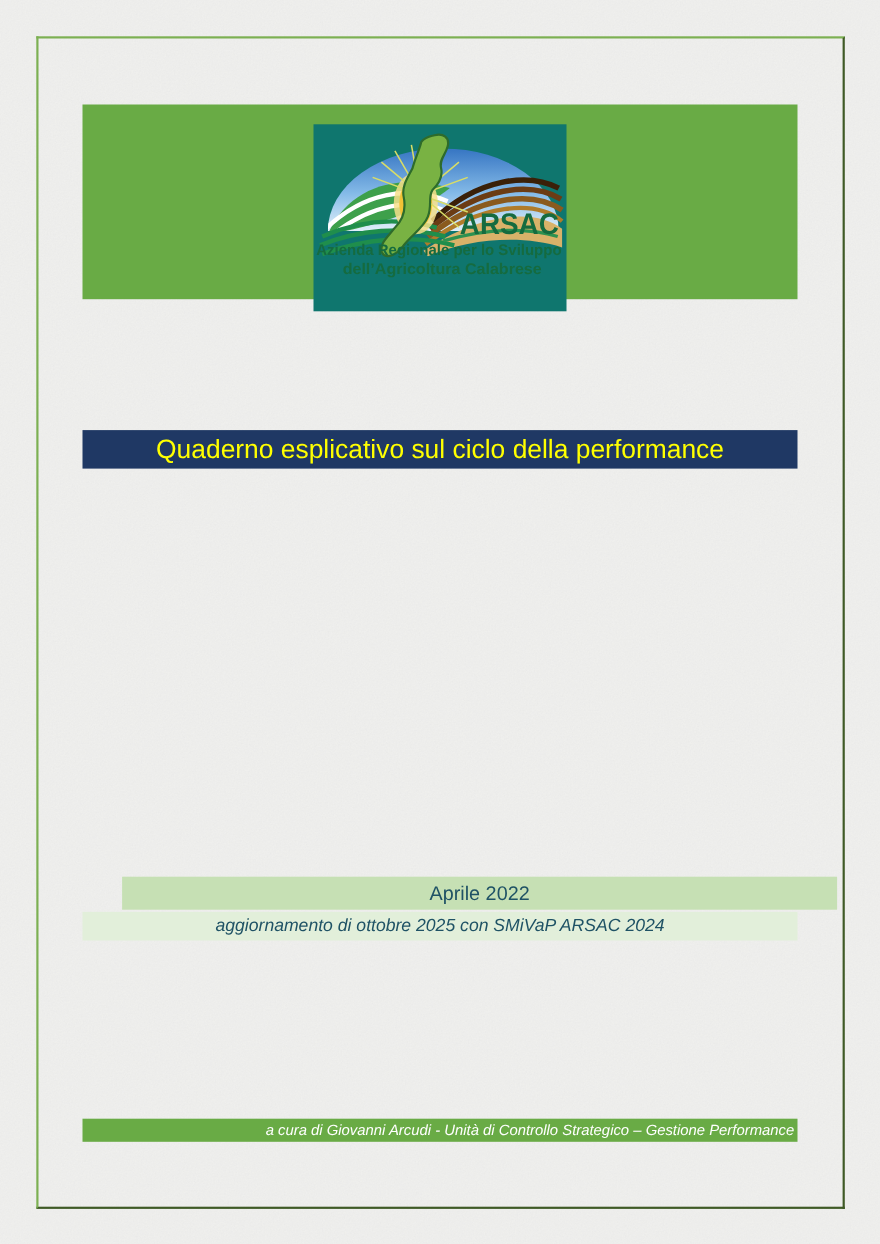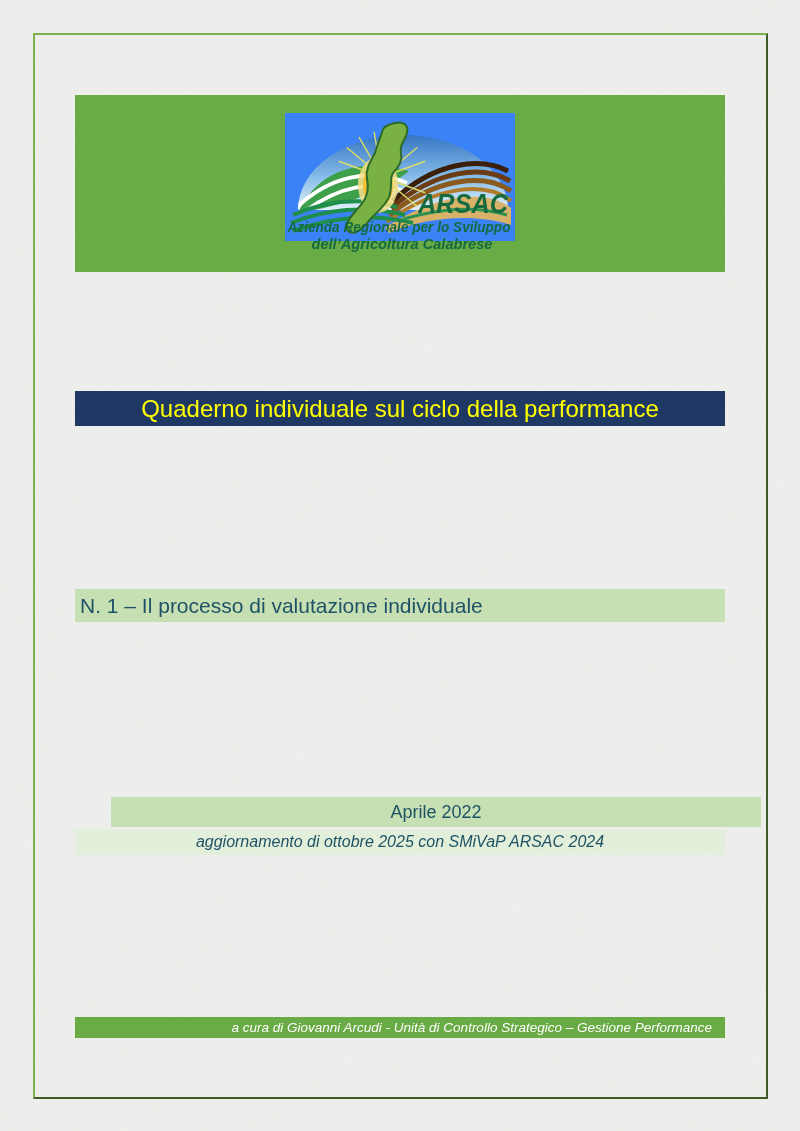--- a/index.html
+++ b/index.html
@@ -2,33 +2,33 @@
 <html><head>
 <meta charset="utf-8">
 <style>
   html,body{margin:0;padding:0;background:#c9c9c6;font-family:"Liberation Sans",sans-serif;}
   .page{position:relative;width:800px;height:1131px;margin:0 auto;background:#EFEFED;overflow:hidden;}
   .paper-noise{position:absolute;left:0;top:0;width:800px;height:1131px;pointer-events:none;}
   .frame{position:absolute;left:33px;top:33px;width:735px;height:1066px;box-sizing:border-box;
          border:2px solid;border-color:#7CB052 #3F5A26 #3F5A26 #7CB052;}
   .band{position:absolute;left:75px;width:650px;box-sizing:border-box;}
   .header-band{top:95px;height:177px;background:#69AB45;}
-  .logo-box{position:absolute;left:210px;top:18px;width:230px;height:128px;background:#3b82f6;font-style:italic;}
+  .logo-box{position:absolute;left:210px;top:18px;width:230px;height:170px;background:#0f766e;}
   .logo-box svg{display:block;width:230px;height:145px;}
   .title-band{top:391px;height:35px;background:#1F3864;color:#FFFF00;
               font-size:24px;line-height:35px;text-align:center;white-space:nowrap;}
   .subtitle-band{top:589px;height:33px;background:#C6E0B4;color:#1F5265;
                  font-size:21px;line-height:33px;text-align:left;padding-left:5px;white-space:nowrap;}
   .date-band{top:797px;height:30px;background:#C6E0B4;color:#1F5265;
              font-size:18px;line-height:30px;text-align:center;margin-left:36px;}
   .update-band{top:829px;height:26px;background:#E2EFDA;color:#1F5265;
                font-size:16px;line-height:26px;text-align:center;font-style:italic;}
   .footer-band{top:1017px;height:21px;background:#69AB45;color:#ffffff;
                font-size:13.5px;line-height:21px;text-align:right;font-style:italic;
-               padding-right:13px;white-space:nowrap;}
+               padding-right:3px;white-space:nowrap;}
   .logo-text{font-family:"Liberation Sans",sans-serif;font-weight:bold;fill:#156B3F;}
 </style>
 </head>
 <body>
 
 <div class="page">
 
   <svg class="paper-noise" width="800" height="1131" xmlns="http://www.w3.org/2000/svg">
     <filter id="grain" x="0" y="0" width="100%" height="100%">
       <feTurbulence type="fractalNoise" baseFrequency="0.7" numOctaves="3" stitchTiles="stitch"></feTurbulence>
@@ -93,26 +93,23 @@
                  C92,32 96,24 98,16 C102,11 106,11 110,10 Z" fill="#79B243" stroke="#2E6B2B" stroke-width="2"></path>
 
         <text class="logo-text" x="223" y="100" text-anchor="end" font-size="27" textLength="90" lengthAdjust="spacingAndGlyphs">ARSAC</text>
         <text class="logo-text" x="114" y="119" text-anchor="middle" font-size="14" textLength="223" lengthAdjust="spacingAndGlyphs">Azienda Regionale per lo Sviluppo</text>
         <text class="logo-text" x="117" y="136" text-anchor="middle" font-size="14" textLength="181" lengthAdjust="spacingAndGlyphs">dell’Agricoltura Calabrese</text>
       </svg>
     </div>
   </div>
 
   <div class="band title-band">
-    <span>Quaderno individuale sul ciclo della performance</span>
+    <span>Quaderno esplicativo sul ciclo della performance</span>
   </div>
 
-  <div class="band subtitle-band">
-    <span>N. 1 – Il processo di valutazione individuale</span>
-  </div>
 
   <div class="band date-band">
     <span>Aprile 2022</span>
   </div>
 
   <div class="band update-band">
     <span>aggiornamento di ottobre 2025 con SMiVaP ARSAC 2024</span>
   </div>
 
   <div class="band footer-band">

